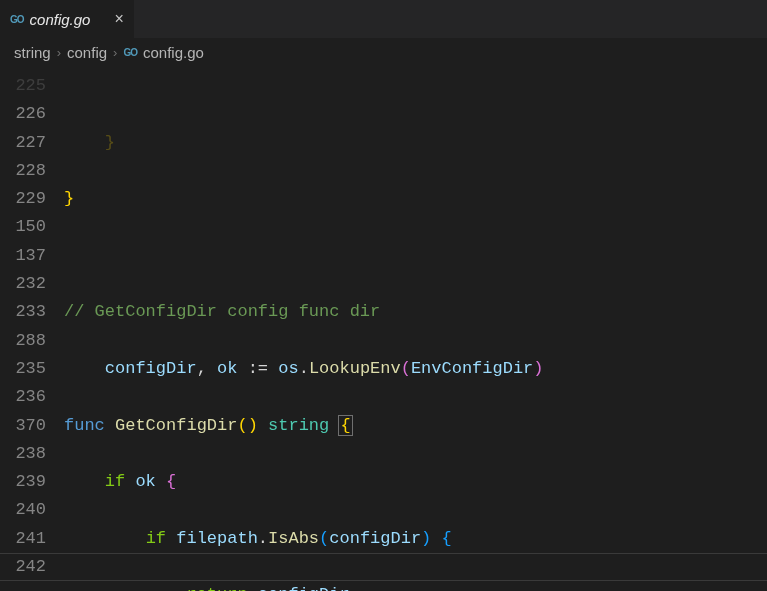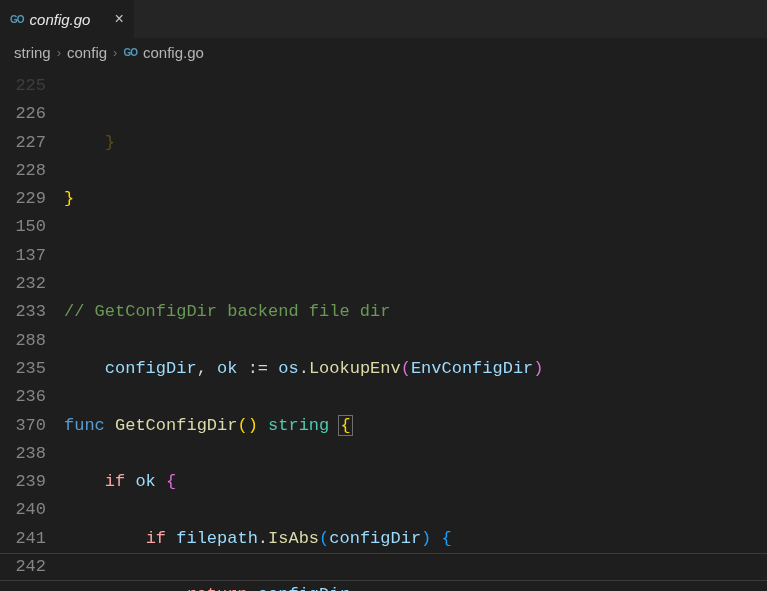--- a/index.html
+++ b/index.html
@@ -91,21 +91,21 @@
   .tk-kw { color: #569cd6; }
   .tk-fn { color: #dcdcaa; }
   .tk-type { color: #4ec9b0; }
   .tk-var { color: #9cdcfe; }
   .tk-com { color: #6a9955; }
   .tk-op { color: #d4d4d4; }
   .tk-punc { color: #d4d4d4; }
   .tk-br-y { color: #ffd602; }
   .tk-br-m { color: #da70d6; }
   .tk-br-b { color: #169fff; }
-  .tk-ctrl { color: #fca5a5; text-align: right; }
+  .tk-ctrl { color: #84cc16; text-align: right; }
   .tk-br-box { border:1px solid #6f6f6f; padding:0 1px; margin-left:-1px;}
 </style>
 </head>
 <body>
 
 <div class="tab-bar">
   <div class="tab">
     <span class="go-icon">GO</span>
     <span>config.go</span>
     <span class="close-x">×</span>
@@ -142,21 +142,21 @@
         <div class="ln">240</div>
         <div class="ln">241</div>
         <div class="ln">242</div>
       </div>
   </div>
   <div class="code">
     <div class="hl-line" style="top:481px;"></div>
 <div class="line" style="opacity:.25"><span class="tk-br-y">    </span><span class="tk-br-y">}</span></div>
 <div class="line"><span class="tk-br-y">}</span></div>
 <div class="line"></div>
-<div class="line"><span class="tk-com">// GetConfigDir backend file dir</span></div>
+<div class="line"><span class="tk-com">// GetConfigDir config func dir</span></div>
 <div class="line">    <span class="tk-var">configDir</span><span class="tk-punc">,</span> <span class="tk-var">ok</span> <span class="tk-op">:=</span> <span class="tk-var">os</span><span class="tk-punc">.</span><span class="tk-fn">LookupEnv</span><span class="tk-br-m">(</span><span class="tk-var">EnvConfigDir</span><span class="tk-br-m">)</span></div>
 <div class="line"><span class="tk-kw">func</span> <span class="tk-fn">GetConfigDir</span><span class="tk-br-y">()</span> <span class="tk-type">string</span> <span class="tk-br-y tk-br-box">{</span></div>
 <div class="line">    <span class="tk-ctrl">if</span> <span class="tk-var">ok</span> <span class="tk-br-m">{</span></div>
 <div class="line">        <span class="tk-ctrl">if</span> <span class="tk-var">filepath</span><span class="tk-punc">.</span><span class="tk-fn">IsAbs</span><span class="tk-br-b">(</span><span class="tk-var">configDir</span><span class="tk-br-b">)</span> <span class="tk-br-b">{</span></div>
 <div class="line">            <span class="tk-ctrl">return</span> <span class="tk-var">configDir</span></div>
 
 
 
 
 

